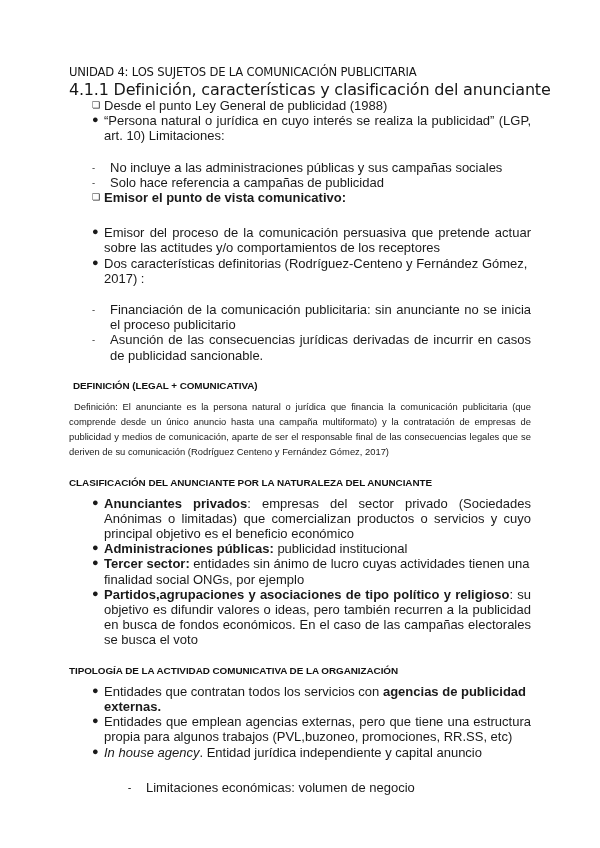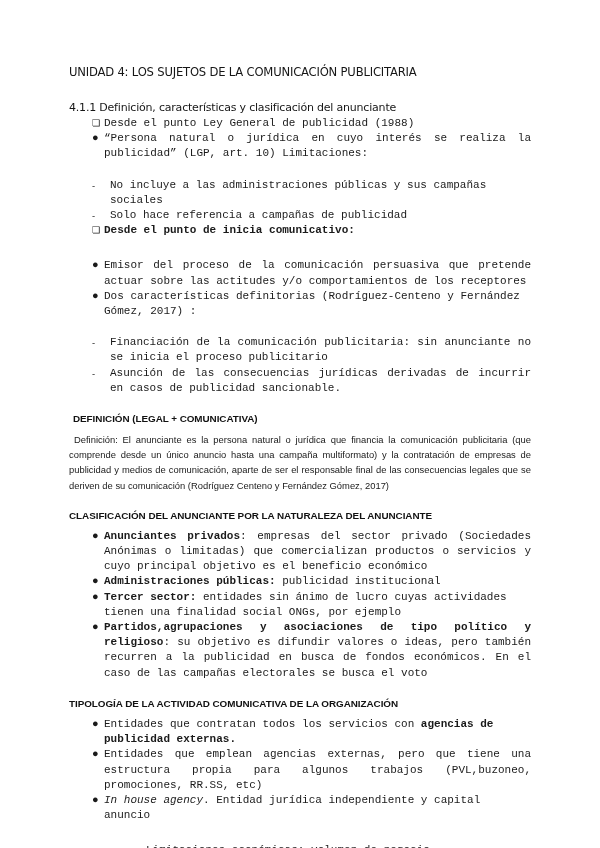--- a/index.html
+++ b/index.html
@@ -34,25 +34,24 @@
     color: #161616;
     white-space: nowrap;
   }
   .sub-title {
     font-size: 11.2px;
     line-height: 16.5px;
     color: #161616;
     white-space: nowrap;
   }
   .sub-sub-title {
-    font-size: 11px;
+    font-size: 16px;
     line-height: 17.5px;
     color: #161616;
     white-space: nowrap;
-    margin-top: 18px;
   }
 
   
   .body {
     font-size: 9.4px;
     line-height: 15.2px;
   }
 
   
   .row {
@@ -63,25 +62,24 @@
   }
   .row .marker {
     position: absolute;
     top: 0;
     font-size: 9.4px;
     line-height: 15.2px;
     color: #1a1a1a;
   }
   .row .txt {
     display: block;
-    font-size: 11px;
+    font-size: 13px;
     line-height: 15.2px;
     text-align: justify;
     text-justify: inter-word;
-    font-family: Liberation Mono, monospace;
   }
   .row .txt.nojust { text-align: left; }
 
   
   
   .lvl-box { padding-left: 35px; }
   .lvl-box .marker { left: 23px; font-size: 9.2px; }
 
   
   .lvl-bul { padding-left: 35px; }
@@ -152,21 +150,21 @@
       <span class="txt nojust">No incluye a las administraciones públicas y sus campañas sociales</span>
     </div>
 
     <div class="row lvl-dash">
       <span class="marker">-</span>
       <span class="txt nojust">Solo hace referencia a campañas de publicidad</span>
     </div>
 
     <div class="row lvl-box">
       <span class="marker">❏</span>
-      <span class="txt nojust b">Desde el punto de inicia comunicativo:</span>
+      <span class="txt nojust b">Emisor el punto de vista comunicativo:</span>
     </div>
   </div>
 
   <div class="sp-20"></div>
 
   <div class="body">
 
     <div class="row lvl-bul">
       <span class="marker">●</span>
       <span class="txt">Emisor del proceso de la comunicación persuasiva que pretende actuar sobre las actitudes y/o comportamientos de los receptores</span>

